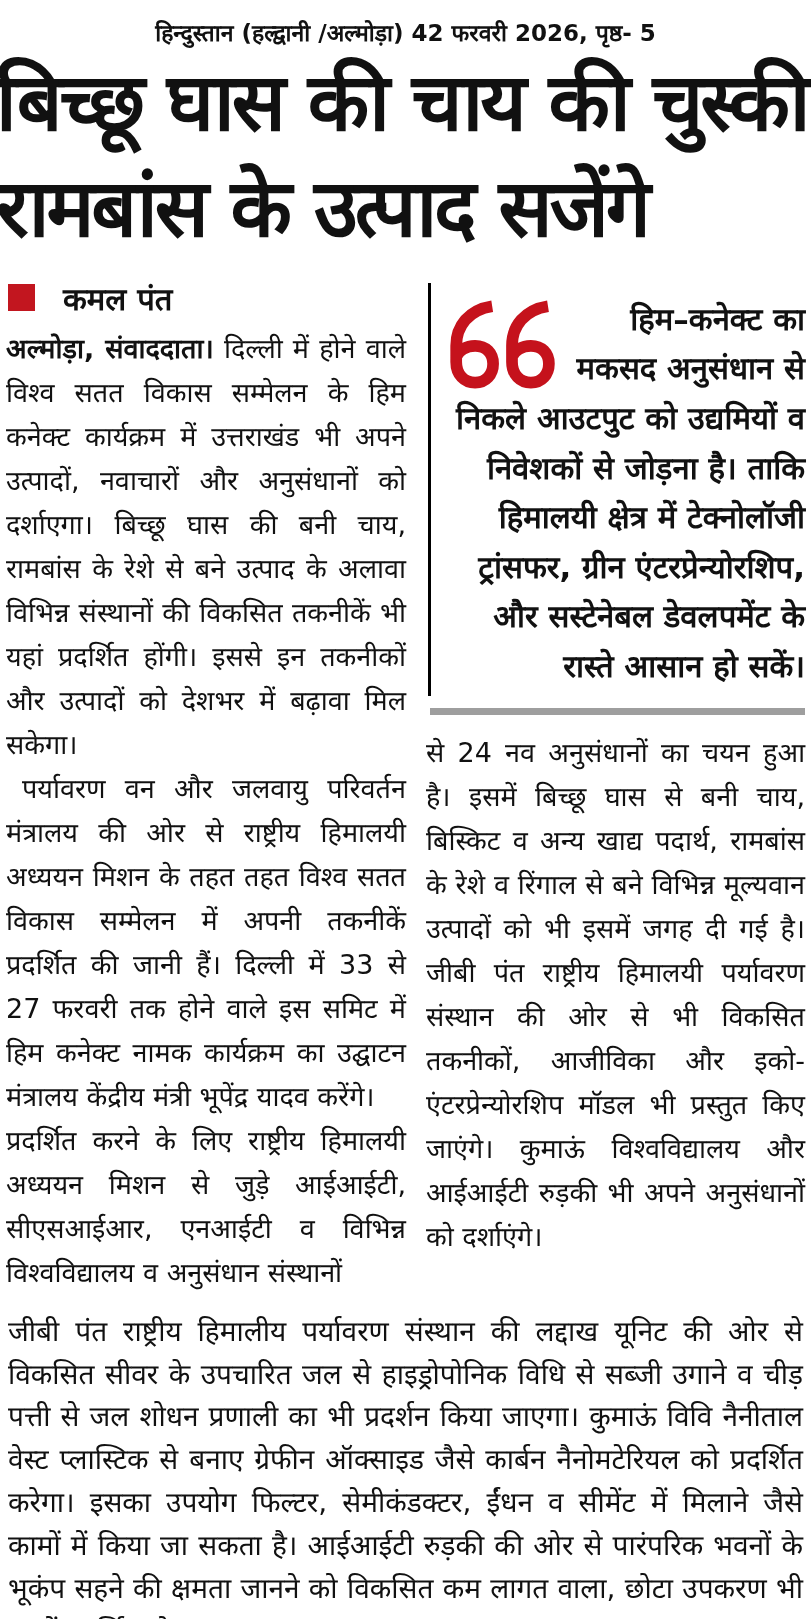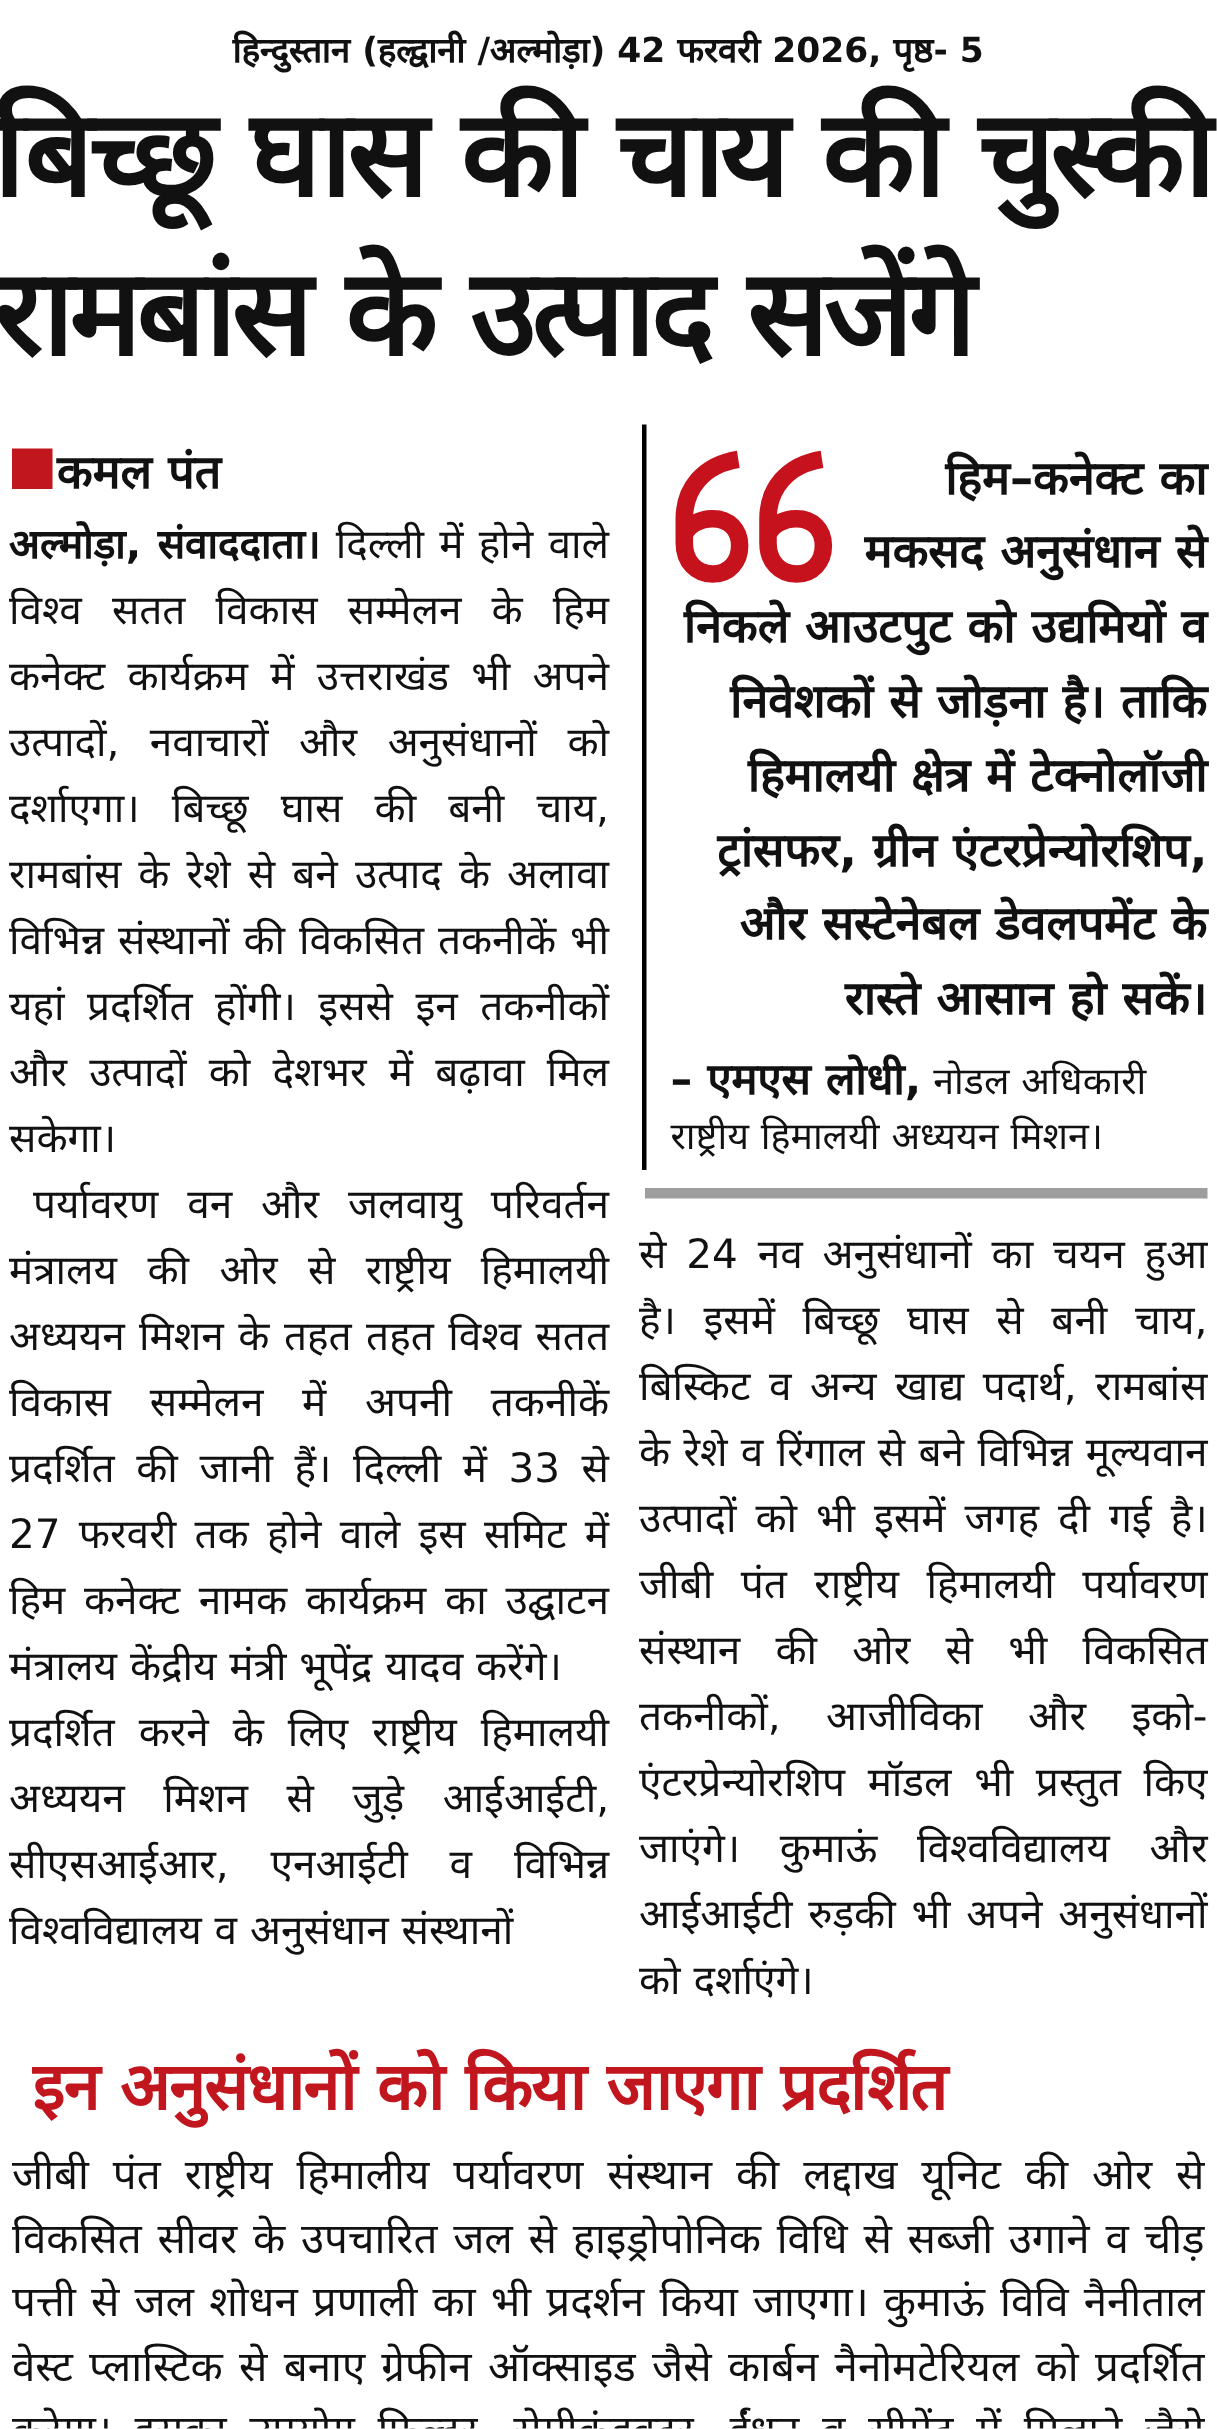--- a/index.html
+++ b/index.html
@@ -20,22 +20,22 @@
   }
   .headline{
     font-weight:800;font-size:80px;line-height:1.23;
     letter-spacing:-3px;white-space:nowrap;
     margin:6px 0 8px -4px;
   }
   .columns{display:flex;gap:20px;padding:0 6px;}
   .col-left{width:400px;flex:0 0 400px;}
   .col-right{flex:1;min-width:0;}
   .byline{
-    display:flex;align-items:center;gap:3px;
-    font-size:31px;font-weight:bold;margin:25px 0 8px 2px;
+    display:flex;align-items:center;gap:28px;
+    font-size:31px;font-weight:bold;margin:10px 0 8px 2px;
   }
   .bullet{width:27px;height:27px;background:var(--red);flex:0 0 27px;}
   .body-text{font-size:27px;line-height:1.63;text-align:justify;}
   .body-text p{margin:0;}
   .lead{font-weight:bold;}
   .p-indent{text-indent:16px;}
   .quote-block{
     border-left:3px solid #000;
     padding:12px 0 4px 16px;margin:16px 0 0 2px;
   }
@@ -77,26 +77,24 @@
 
   <div class="col-right">
     <div class="quote-block">
       <svg class="quote-marks" width="112" height="90" viewBox="0 0 124 100" aria-hidden="true">
         <g fill="none" stroke="#c5121c" stroke-width="13">
           <path d="M50 8 C 24 12 10 30 10 52 L 10 70 C 10 84 19 93 31 93 C 43 93 51 84 51 72 C 51 60 43 52 31 52 C 21 52 13 57 10 64"></path>
           <path d="M112 8 C 86 12 72 30 72 52 L 72 70 C 72 84 81 93 93 93 C 105 93 113 84 113 72 C 113 60 105 52 93 52 C 83 52 75 57 72 64"></path>
         </g>
       </svg>
       <div class="quote-text">हिम–कनेक्ट का मकसद अनुसंधान से निकले आउटपुट को उद्यमियों व निवेशकों से जोड़ना है। ताकि हिमालयी क्षेत्र में टेक्नोलॉजी ट्रांसफर, ग्रीन एंटरप्रेन्योरशिप, और सस्टेनेबल डेवलपमेंट के रास्ते आसान हो सकें।</div>
-      <div class="quote-attr"><span class="name">– एमएस लोधी,</span><span> नोडल अधिकारी राष्ट्रीय हिमालयी अध्ययन मिशन।</span></div>
     </div>
     <div class="gray-rule"></div>
     <div class="body-text">
       <p>से 24 नव अनुसंधानों का चयन हुआ है।  इसमें बिच्छू घास से बनी चाय, बिस्किट व अन्य खाद्य पदार्थ, रामबांस के रेशे व रिंगाल से बने विभिन्न मूल्यवान उत्पादों को भी इसमें जगह दी गई है। जीबी पंत राष्ट्रीय हिमालयी पर्यावरण संस्थान की ओर से भी विकसित तकनीकों, आजीविका और इको-एंटरप्रेन्योरशिप मॉडल भी प्रस्तुत किए जाएंगे। कुमाऊं विश्वविद्यालय और आईआईटी रुड़की भी अपने अनुसंधानों को दर्शाएंगे।</p>
     </div>
   </div>
 
 </div>
 
 <div class="bottom">
-  <div class="bottom-heading">इन अनुसंधानों को किया जाएगा प्रदर्शित</div>
   <div class="bottom-para">जीबी पंत राष्ट्रीय हिमालीय पर्यावरण संस्थान की लद्दाख यूनिट की ओर से विकसित सीवर के उपचारित जल से हाइड्रोपोनिक विधि से सब्जी उगाने व चीड़ पत्ती से जल शोधन प्रणाली का भी प्रदर्शन किया जाएगा। कुमाऊं विवि नैनीताल वेस्ट प्लास्टिक से बनाए ग्रेफीन ऑक्साइड जैसे कार्बन नैनोमटेरियल को प्रदर्शित करेगा। इसका उपयोग फिल्टर, सेमीकंडक्टर, ईंधन व सीमेंट में मिलाने जैसे कामों में किया जा सकता है। आईआईटी रुड़की की ओर से पारंपरिक भवनों के भूकंप सहने की क्षमता जानने को विकसित कम लागत वाला, छोटा उपकरण भी इसमें प्रदर्शित होगा।</div>
 </div>
 
 </body></html>

